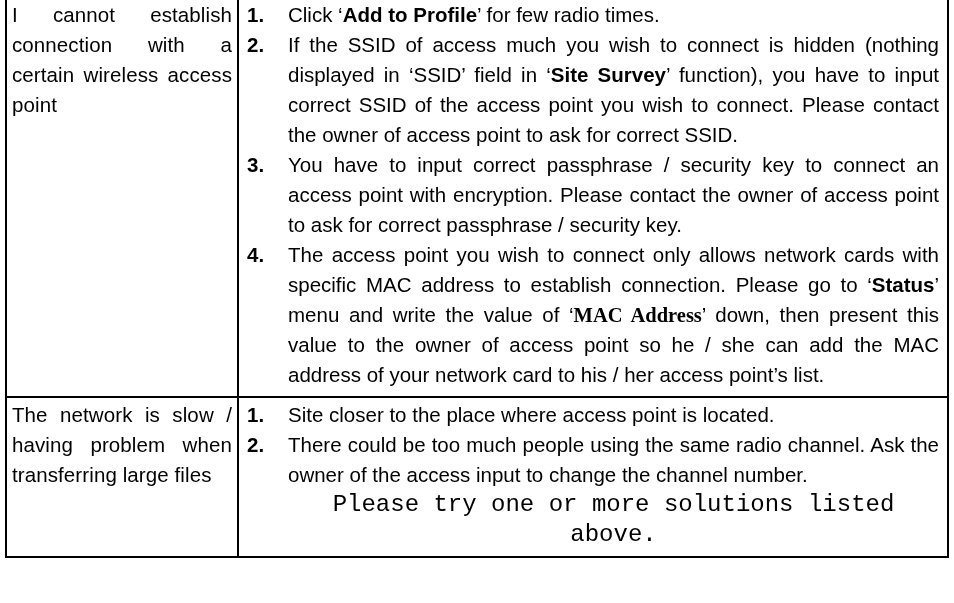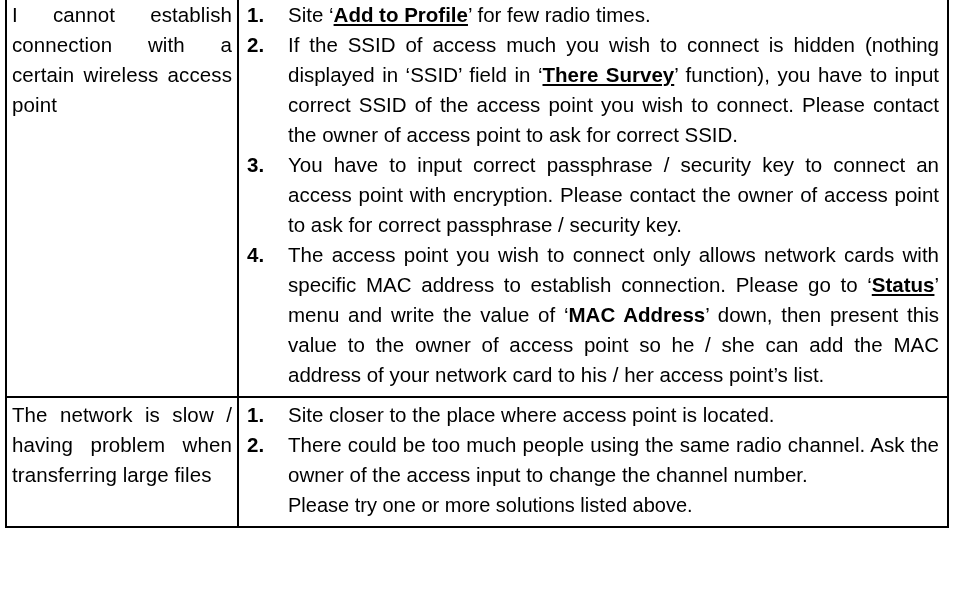--- a/index.html
+++ b/index.html
@@ -99,32 +99,33 @@
     position: absolute;
     left: 2px;
     top: 0;
     font-weight: bold;
     font-size: 20.5px;
     line-height: 30px;
   }
 
   .trailing-note {
     padding-left: 43px;
-    font-size: 20px;
+    font-size: 24px;
     line-height: 30px;
-    text-align: left;
+    text-align: center;
+    font-family: Liberation Mono, monospace;
   }
 
   .bold-underline {
     font-weight: bold;
-    text-decoration: underline;
   }
 
   .bold-only {
     font-weight: bold;
+    font-family: Liberation Serif, serif;
   }
 </style>
 </head>
 <body>
 
 <div class="page">
   <table class="troubleshoot-table">
     <tbody>
 
       <tr class="row-first">
@@ -132,26 +133,26 @@
           <div class="symptom-cell">
             <div class="symptom-text">I cannot establish connection with a certain wireless access point</div>
           </div>
         </td>
         <td class="col-solution">
           <div class="solution-cell">
             <ol class="solution-list">
 
               <li class="solution-item no-justify">
                 <span class="item-marker">1.</span>
-                <span class="item-body"><span>Site ‘</span><span class="bold-underline">Add to Profile</span><span>’ for few radio times.</span></span>
+                <span class="item-body"><span>Click ‘</span><span class="bold-underline">Add to Profile</span><span>’ for few radio times.</span></span>
               </li>
 
               <li class="solution-item">
                 <span class="item-marker">2.</span>
-                <span class="item-body"><span>If the SSID of access much you wish to connect is hidden (nothing displayed in ‘SSID’ field in ‘</span><span class="bold-underline">There Survey</span><span>’ function), you have to input correct SSID of the access point you wish to connect. Please contact the owner of access point to ask for correct SSID.</span></span>
+                <span class="item-body"><span>If the SSID of access much you wish to connect is hidden (nothing displayed in ‘SSID’ field in ‘</span><span class="bold-underline">Site Survey</span><span>’ function), you have to input correct SSID of the access point you wish to connect. Please contact the owner of access point to ask for correct SSID.</span></span>
               </li>
 
               <li class="solution-item">
                 <span class="item-marker">3.</span>
                 <span class="item-body"><span>You have to input correct passphrase / security key to connect an access point with encryption. Please contact the owner of access point to ask for correct passphrase / security key.</span></span>
               </li>
 
               <li class="solution-item">
                 <span class="item-marker">4.</span>
                 <span class="item-body"><span>The access point you wish to connect only allows network cards with specific MAC address to establish connection. Please go to ‘</span><span class="bold-underline">Status</span><span>’ menu and write the value of ‘</span><span class="bold-only">MAC Address</span><span>’ down, then present this value to the owner of access point so he / she can add the MAC address of your network card to his / her access point’s list.</span></span>

